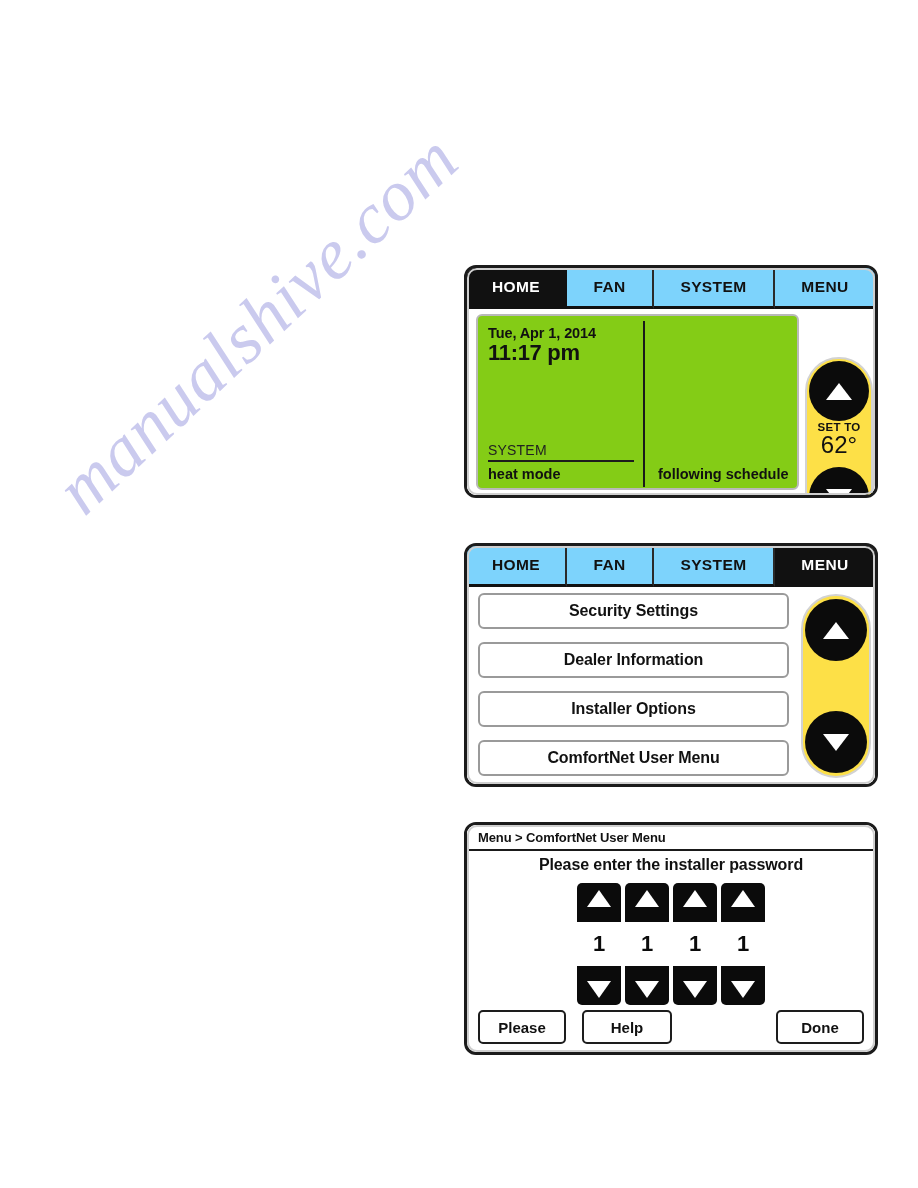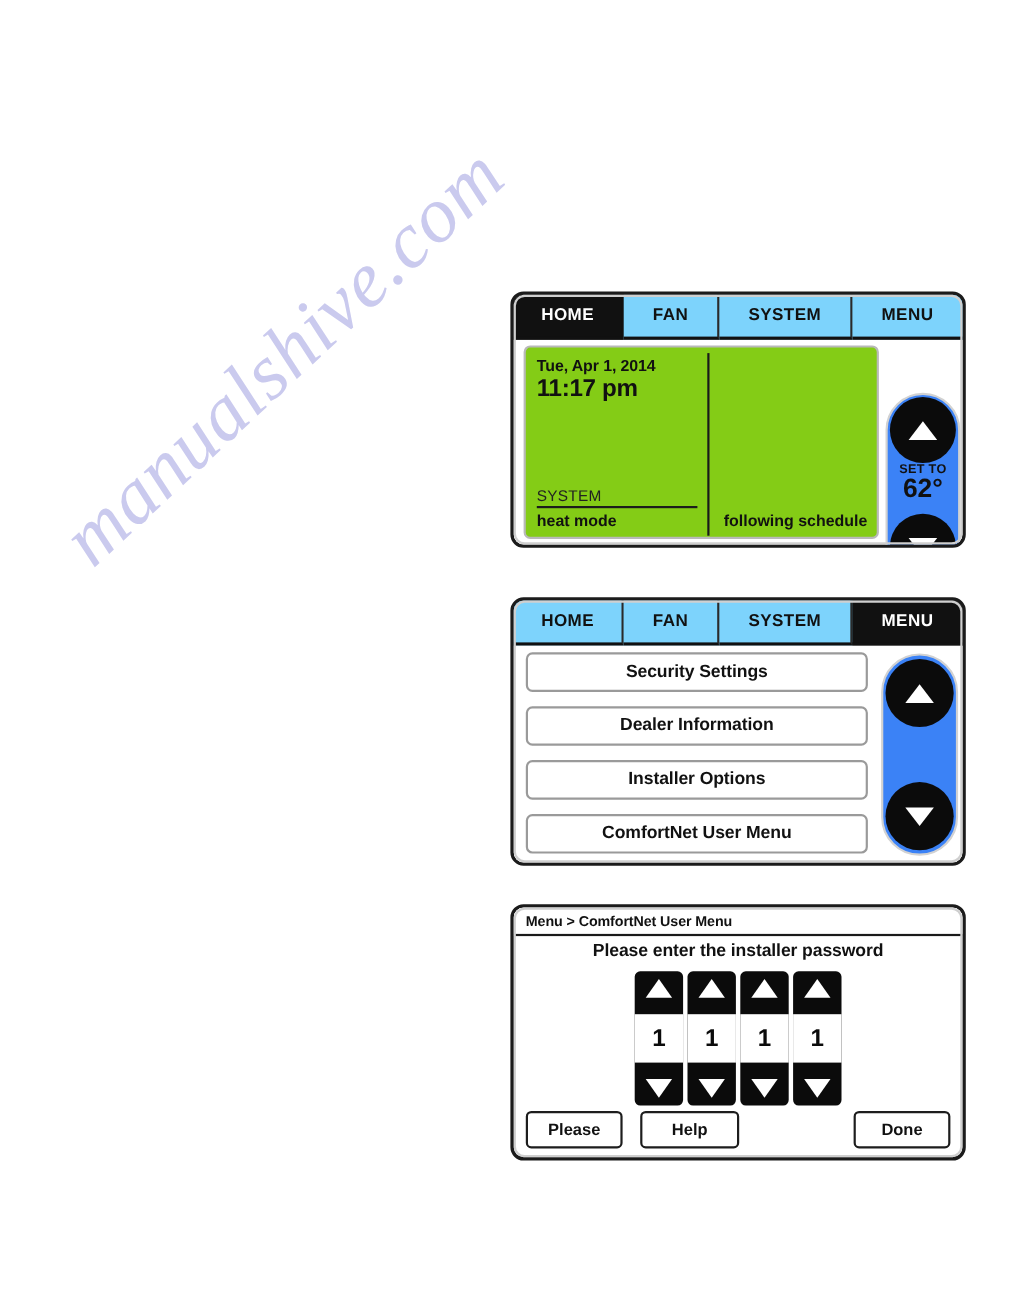--- a/index.html
+++ b/index.html
@@ -137,21 +137,21 @@
   .schedule-line {
     position: absolute; left: 180px; bottom: 6px;
     font-size: 14.5px; font-weight: bold; color: #111111;
   }
 
   
   .pill {
     position: absolute;
     border: 2px solid #d2d2d2;
     border-radius: 40px;
-    background: #3b82f6;
+    background: #fde047;
   }
   #panel-home .pill { left: 338px; top: 48px; width: 68px; height: 174px; }
   .arrow-btn {
     position: absolute;
     left: 50%;
     transform: translateX(-50%);
     width: 60px; height: 60px;
     border-radius: 50%;
     background: #0b0b0b;
     display: flex;
@@ -172,21 +172,21 @@
     border-right: 13px solid transparent;
     border-top: 17px solid #ffffff;
   }
   .setto {
     position: absolute;
     left: 0; right: 0;
     top: 62px;
     text-align: center;
   }
   .setto-label { font-size: 11.5px; font-weight: bold; color: #111111; letter-spacing: 0.3px; }
-  .setto-value { font-size: 24px; font-weight: bold; color: #111111; margin-top: -2px; }
+  .setto-value { font-size: 24px; font-weight: normal; color: #111111; margin-top: -2px; }
 
   
   #panel-menu { left: 464px; top: 543px; width: 414px; height: 244px; }
   #panel-menu .body {
     position: absolute;
     left: 0; top: 41px; right: 0; bottom: 0;
     background: #ffffff;
   }
   .menu-list {
     position: absolute;

